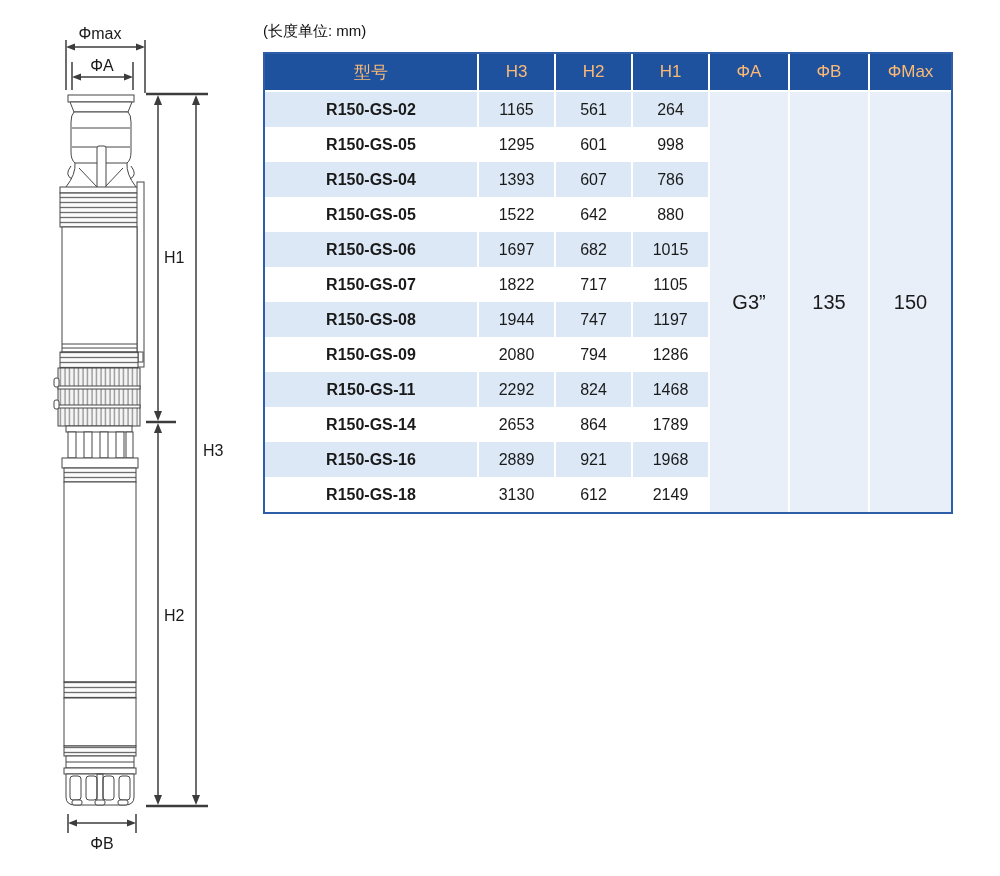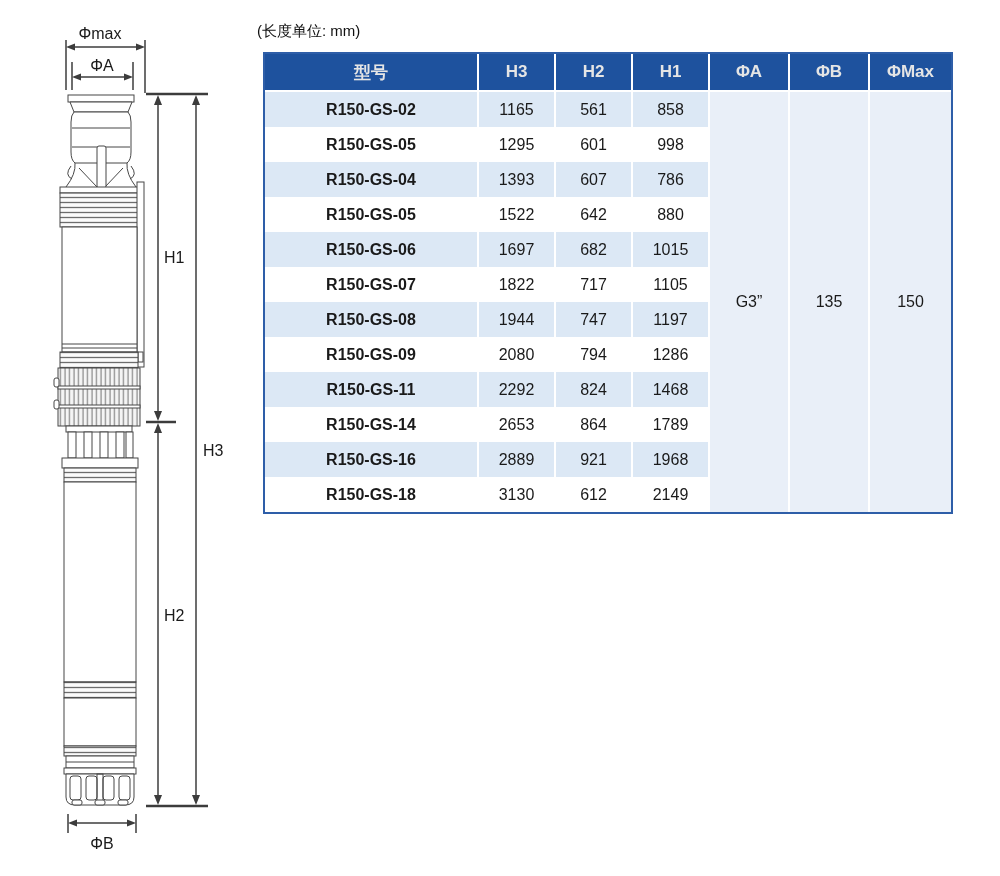--- a/index.html
+++ b/index.html
@@ -13,21 +13,21 @@
   }
 
   
   .diagram-wrap {
     position: absolute; left: 0; top: 0;
     width: 240px; height: 876px;
   }
 
   
   .unit-note {
-    position: absolute; left: 257px; top: 22px;
+    position: absolute; left: 263px; top: 22px;
     font-size: 15px; color: #111;
   }
 
   
   .table-wrap {
     position: absolute; left: 263px; top: 52px;
     border: 2px solid #2e5ea8;
     background: #fff;
   }
   table.spec-table {
@@ -40,30 +40,30 @@
     text-align: center;
     vertical-align: middle;
     border-left: 2px solid #ffffff;
     overflow: hidden;
     white-space: nowrap;
   }
   .spec-table th:first-child, .spec-table td:first-child { border-left: none; }
   .spec-table thead th {
     height: 36px;
     background: #1e529e;
-    color: #e5e5e5;
-    font-weight: bold;
+    color: #fdba74;
+    font-weight: normal;
     font-size: 17px;
     border-bottom: 2px solid #ffffff;
   }
   .spec-table tbody td { height: 35px; font-size: 16px; }
   .spec-table tbody tr:nth-child(odd) td { background: #dce8f5; }
   .spec-table tbody tr:nth-child(even) td { background: #ffffff; }
   .spec-table tbody td.model { font-weight: bold; }
-  .spec-table tbody td.shared { background: #e9eff8 !important; font-size: 16px; }
+  .spec-table tbody td.shared { background: #e9eff8 !important; font-size: 20px; }
 
   
   .dim-text {
     font-family: "Liberation Sans", "DejaVu Sans", sans-serif;
     font-size: 16px;
     fill: #1a1a1a;
   }
 </style>
 </head>
 <body>
@@ -214,21 +214,21 @@
         <th>ΦA</th>
         <th>ΦB</th>
         <th>ΦMax</th>
       </tr>
     </thead>
     <tbody>
         <tr>
           <td class="model">R150-GS-02</td>
           <td class="value">1165</td>
           <td class="value">561</td>
-          <td class="value">858</td>
+          <td class="value">264</td>
           <td rowspan="12" class="shared">G3”</td>
           <td rowspan="12" class="shared">135</td>
           <td rowspan="12" class="shared">150</td>
         </tr>
         <tr>
           <td class="model">R150-GS-05</td>
           <td class="value">1295</td>
           <td class="value">601</td>
           <td class="value">998</td>
         </tr>

